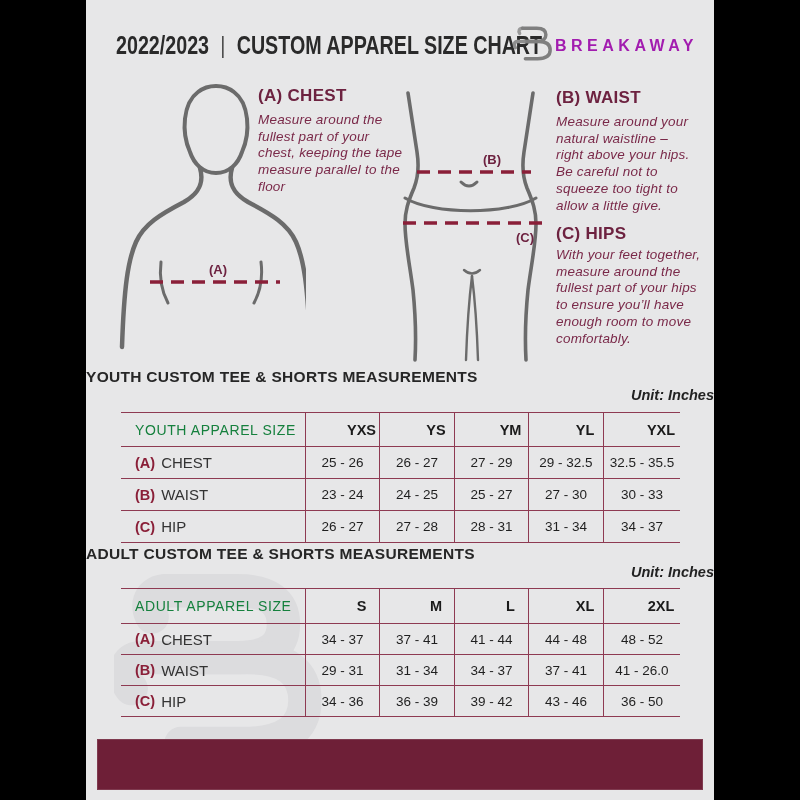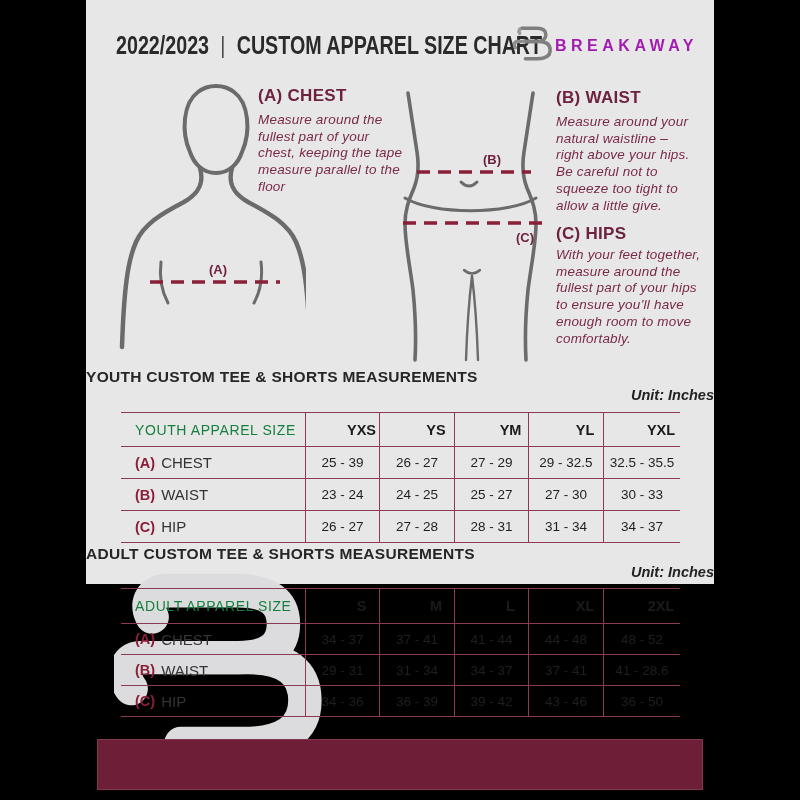--- a/index.html
+++ b/index.html
@@ -1,21 +1,21 @@
 <!DOCTYPE html>
 <html><head>
 <meta charset="utf-8">
 <style>
   html,body{margin:0;padding:0;}
   body{
     width:800px;height:800px;background:#000;position:relative;overflow:hidden;
     font-family:"Liberation Sans","DejaVu Sans",sans-serif;
   }
   .page{
-    position:absolute;left:86px;top:0;width:628px;height:584px;
+    position:absolute;left:86px;top:0;width:628px;height:800px;
     background:#e7e7e8;
   }
   
   .hdr-text{
     position:absolute;left:30px;top:30px;white-space:nowrap;
     font-weight:700;font-size:24px;color:#2a2a2a;letter-spacing:0px;
     transform:scaleX(0.82) scaleY(1.08);transform-origin:left top;
     display:flex;align-items:center;gap:14px;
   }
   .hdr-sep{font-weight:400;color:#3a3a3a;font-size:22px;}
@@ -162,21 +162,21 @@
       <div class="cell v col-head">YS</div>
       <div class="cell v col-head">YM</div>
       <div class="cell v col-head">YL</div>
       <div class="cell v col-head">YXL</div>
     </div>
     <div class="srow data">
       <div class="cell label-cell">
         <span class="row-prefix">(A)</span>
         <span class="row-name">CHEST</span>
       </div>
-      <div class="cell v">25 - 39</div>
+      <div class="cell v">25 - 26</div>
       <div class="cell v">26 - 27</div>
       <div class="cell v">27 - 29</div>
       <div class="cell v">29 - 32.5</div>
       <div class="cell v">32.5 - 35.5</div>
     </div>
     <div class="srow data">
       <div class="cell label-cell">
         <span class="row-prefix">(B)</span>
         <span class="row-name">WAIST</span>
       </div>
@@ -223,21 +223,21 @@
     </div>
     <div class="srow data">
       <div class="cell label-cell">
         <span class="row-prefix">(B)</span>
         <span class="row-name">WAIST</span>
       </div>
       <div class="cell v">29 - 31</div>
       <div class="cell v">31 - 34</div>
       <div class="cell v">34 - 37</div>
       <div class="cell v">37 - 41</div>
-      <div class="cell v">41 - 28.6</div>
+      <div class="cell v">41 - 26.0</div>
     </div>
     <div class="srow data">
       <div class="cell label-cell">
         <span class="row-prefix">(C)</span>
         <span class="row-name">HIP</span>
       </div>
       <div class="cell v">34 - 36</div>
       <div class="cell v">36 - 39</div>
       <div class="cell v">39 - 42</div>
       <div class="cell v">43 - 46</div>

